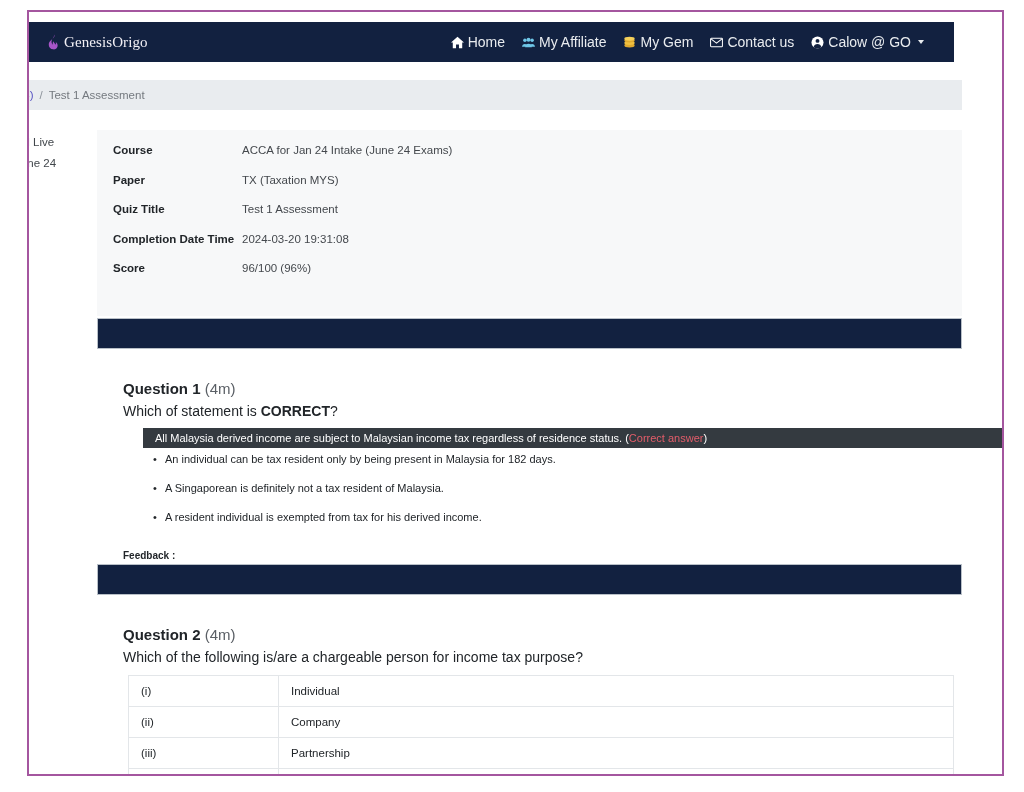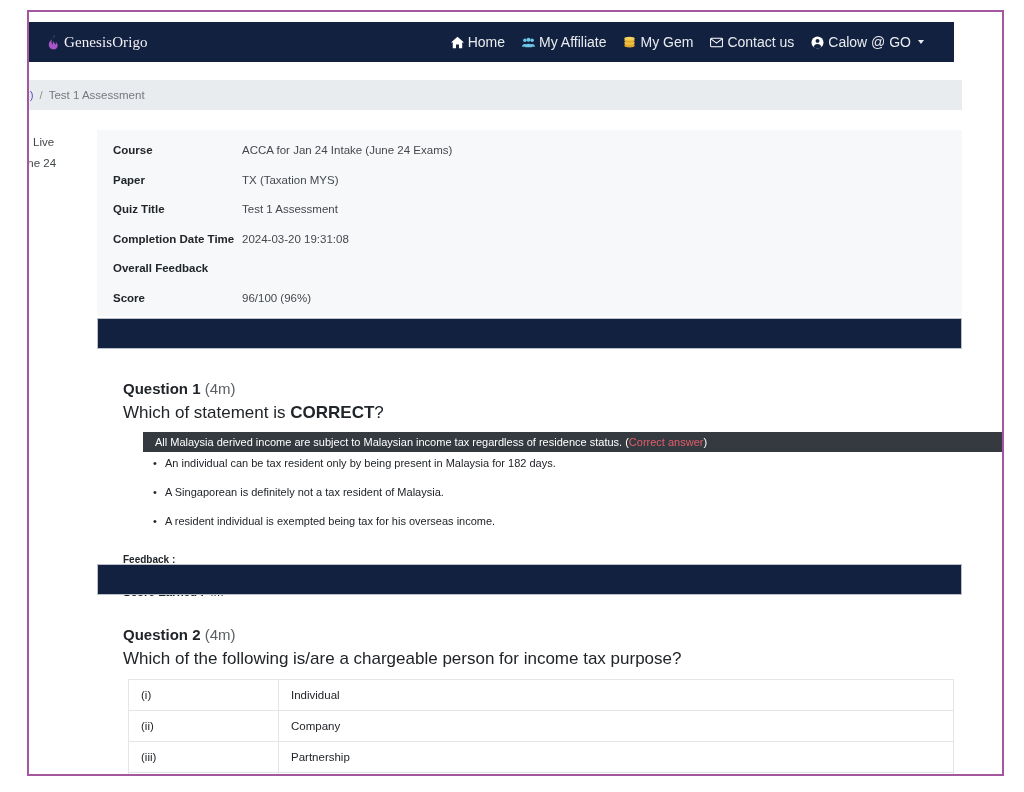--- a/index.html
+++ b/index.html
@@ -134,21 +134,21 @@
   #bar-2 { top: 552px; }
 
   
   .qblock { position: absolute; left: 146px; width: 840px; }
   #q1 { top: 368px; }
   #q2 { top: 614px; }
 
   .q-head { font-size: 15px; color: #212529; margin-bottom: 6px; }
   .q-head b { font-weight: bold; }
   .q-head .marks { color: #5a5f65; }
-  .q-text { font-size: 17px; color: #212529; margin-bottom: 9px; }
+  .q-text { font-size: 14px; color: #212529; margin-bottom: 9px; }
   .q-text b { font-weight: bold; }
 
   .answer-correct {
     background: #343a40;
     color: #ffffff;
     font-size: 11px;
     padding: 4px 0 4px 12px;
     width: 984px;
     margin-left: 20px;
   }
@@ -290,24 +290,20 @@
     </div>
     <div class="info-row">
       <div class="info-label">Quiz Title</div>
       <div class="info-value">Test 1 Assessment</div>
     </div>
     <div class="info-row">
       <div class="info-label">Completion Date Time</div>
       <div class="info-value">2024-03-20 19:31:08</div>
     </div>
     <div class="info-row">
-      <div class="info-label">Overall Feedback</div>
-      <div class="info-value"></div>
-    </div>
-    <div class="info-row">
       <div class="info-label">Score</div>
       <div class="info-value">96/100  (96%)</div>
     </div>
   </div>
 
   <div class="dark-bar" id="bar-1"></div>
 
   <div class="qblock" id="q1">
     <div class="q-head">
       <b>Question 1</b>
@@ -317,21 +313,21 @@
       <span>Which of statement is </span><b>CORRECT</b><span>?</span>
     </div>
 
     <div class="answer-correct">
       <span>All Malaysia derived income are subject to Malaysian income tax regardless of residence status. (</span><span class="correct-tag">Correct answer</span><span>)</span>
     </div>
 
     <ul class="opts">
       <li>An individual can be tax resident only by being present in Malaysia for 182 days.</li>
       <li>A Singaporean is definitely not a tax resident of Malaysia.</li>
-      <li>A resident individual is exempted being tax for his overseas income.</li>
+      <li>A resident individual is exempted from tax for his derived income.</li>
     </ul>
 
     <div class="fb-line">
       <b>Feedback :</b>
     </div>
     <div class="se-line">
       <b>Score Earned :</b>
       <span>4m</span>
     </div>
   </div>

